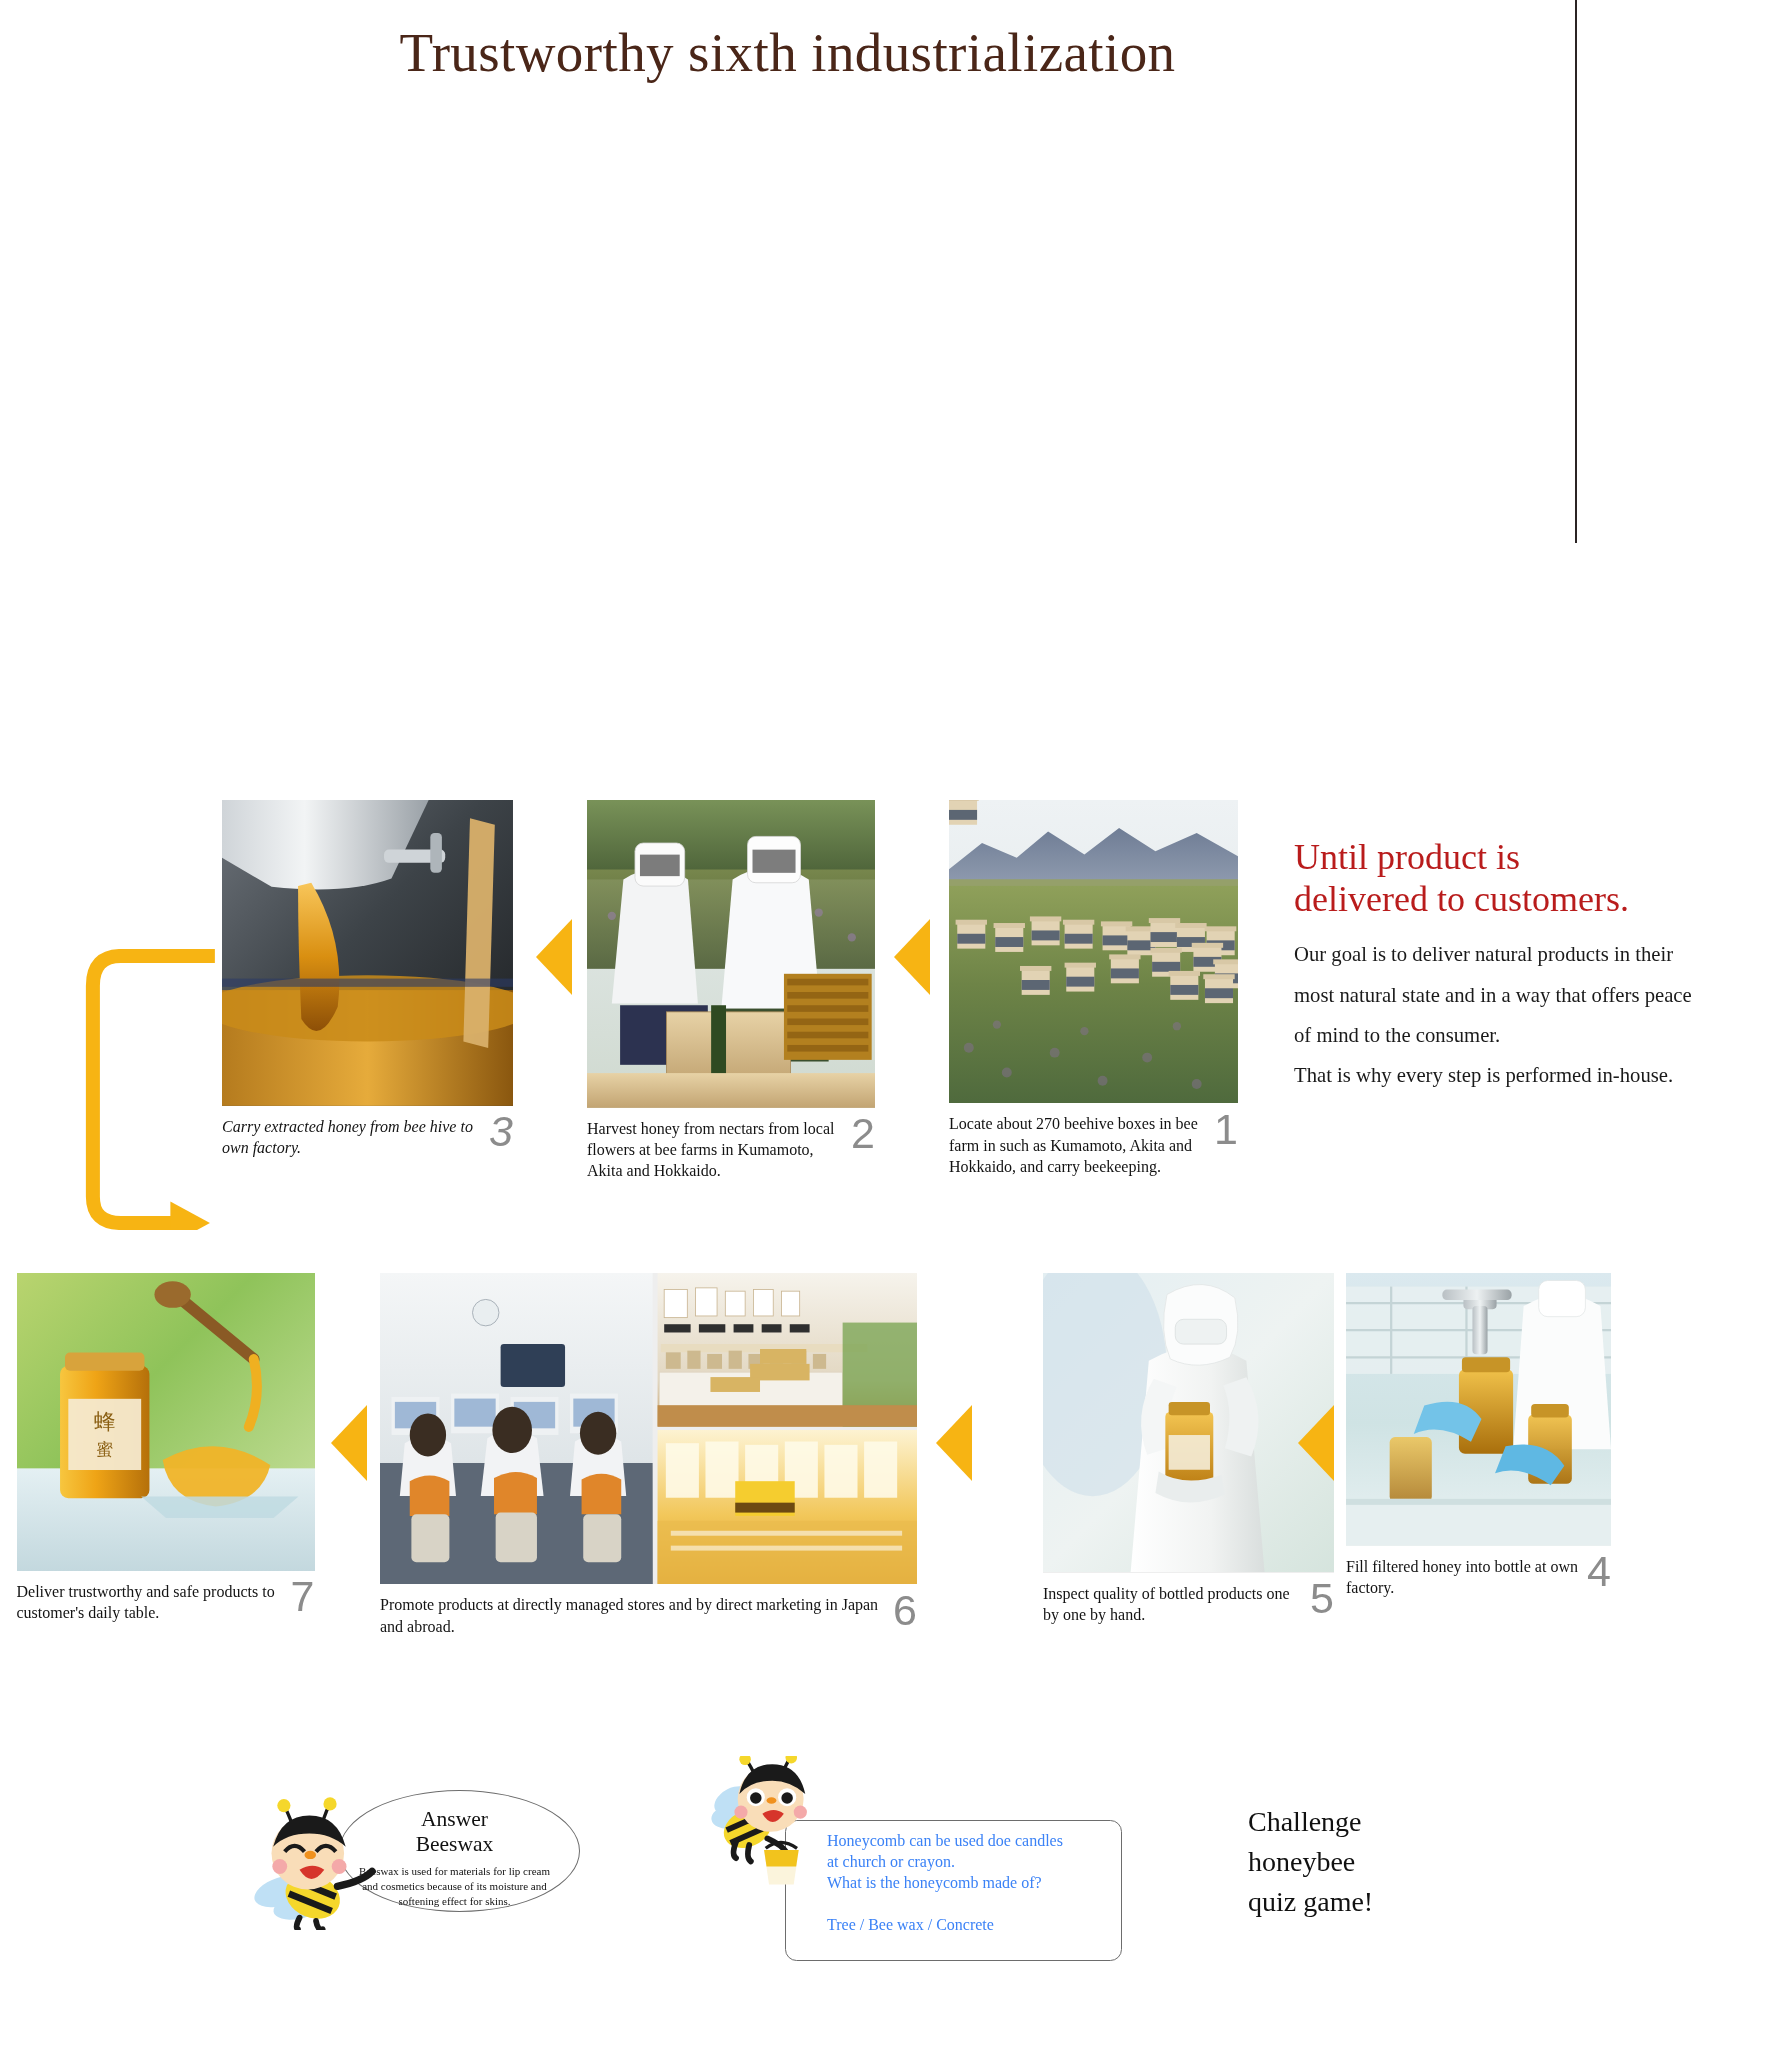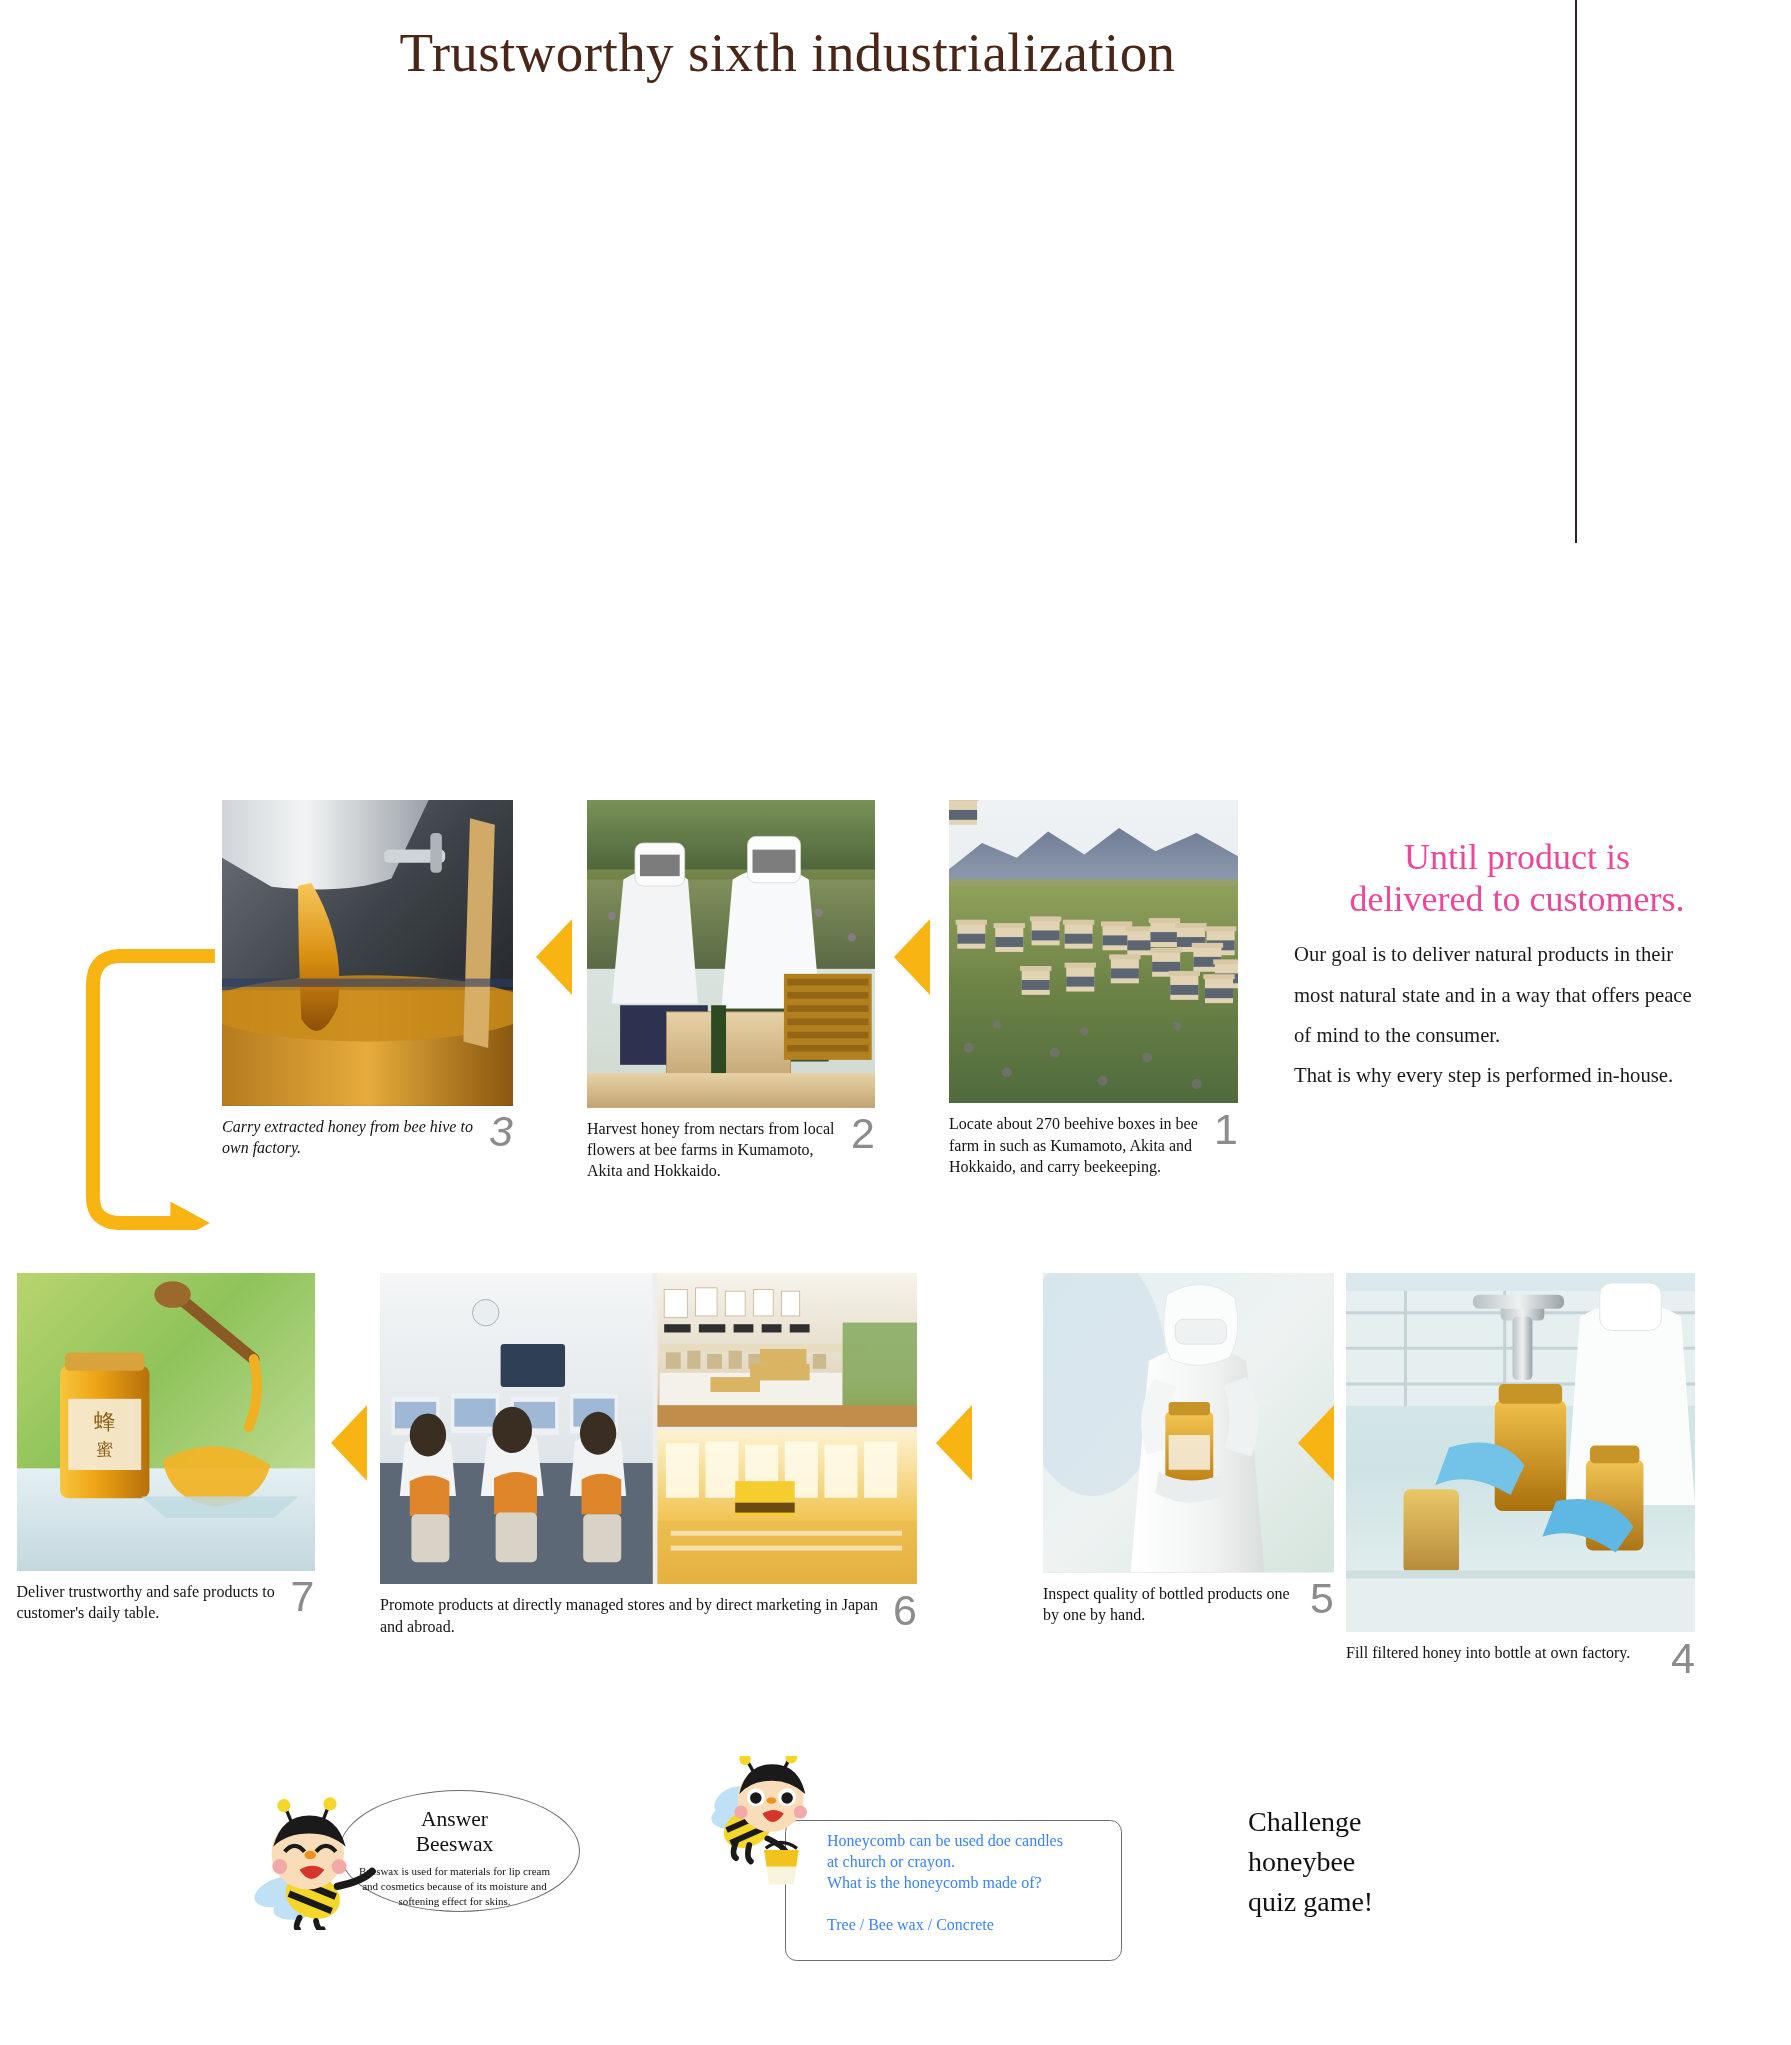--- a/index.html
+++ b/index.html
@@ -35,23 +35,22 @@
 
   
   .intro {
     position: absolute;
     left: 1294px; top: 836px;
     width: 446px;
   }
   .intro-head {
     font-size: 36px;
     line-height: 1.18;
-    color: #ec4899;
+    color: #b91c1c;
     margin: 0 0 21.5px 0;
-    text-align: center;
   }
   .intro-body p {
     margin: 0 0 15px 0;
     font-size: 20.7px;
     line-height: 1.22;
     color: #1a1a1a;
   }
   .intro-body p:last-child { margin-bottom: 0; }
 
   
@@ -89,21 +88,21 @@
   }
 
   
   #step3 { left: 222px;  top: 800px;  width: 291px; font-style: italic; }
   #step2 { left: 587px;  top: 800px;  width: 288px; }
   #step1 { left: 949px; top: 800px;  width: 289px; }
   
   #step7 { left: 16.5px;   top: 1273px; width: 298px; }
   #step6 { left: 380px;  top: 1273px; width: 537px; }
   #step5 { left: 1043px; top: 1273px; width: 291px; }
-  #step4 { left: 1346px; top: 1273px; width: 349px; }
+  #step4 { left: 1346px; top: 1273px; width: 265px; }
 
   #step3 .photo { padding-bottom: 105%; }
   #step2 .photo { padding-bottom: 107%; }
   #step1 .photo { padding-bottom: 105%; }
   #step7 .photo { padding-bottom: 100%; }
   #step6 .photo { padding-bottom: 58%; }
   #step5 .photo { padding-bottom: 103%; }
   #step4 .photo { padding-bottom: 103%; }
 
   

